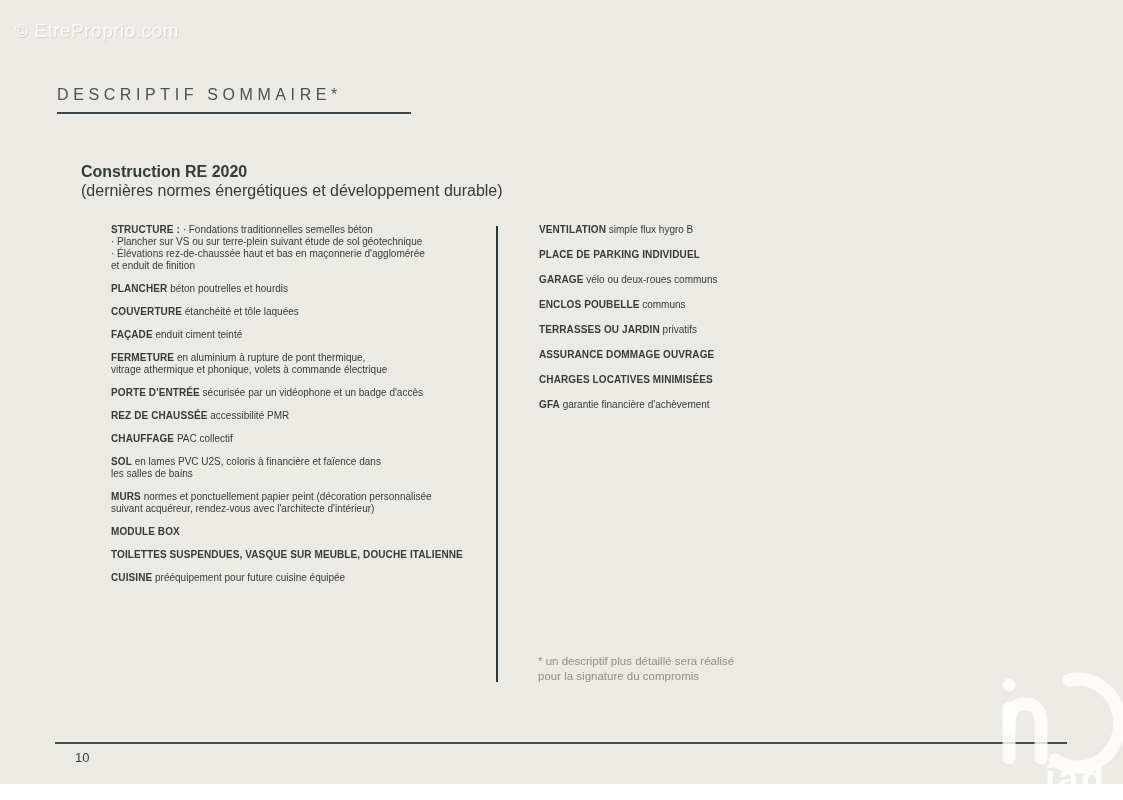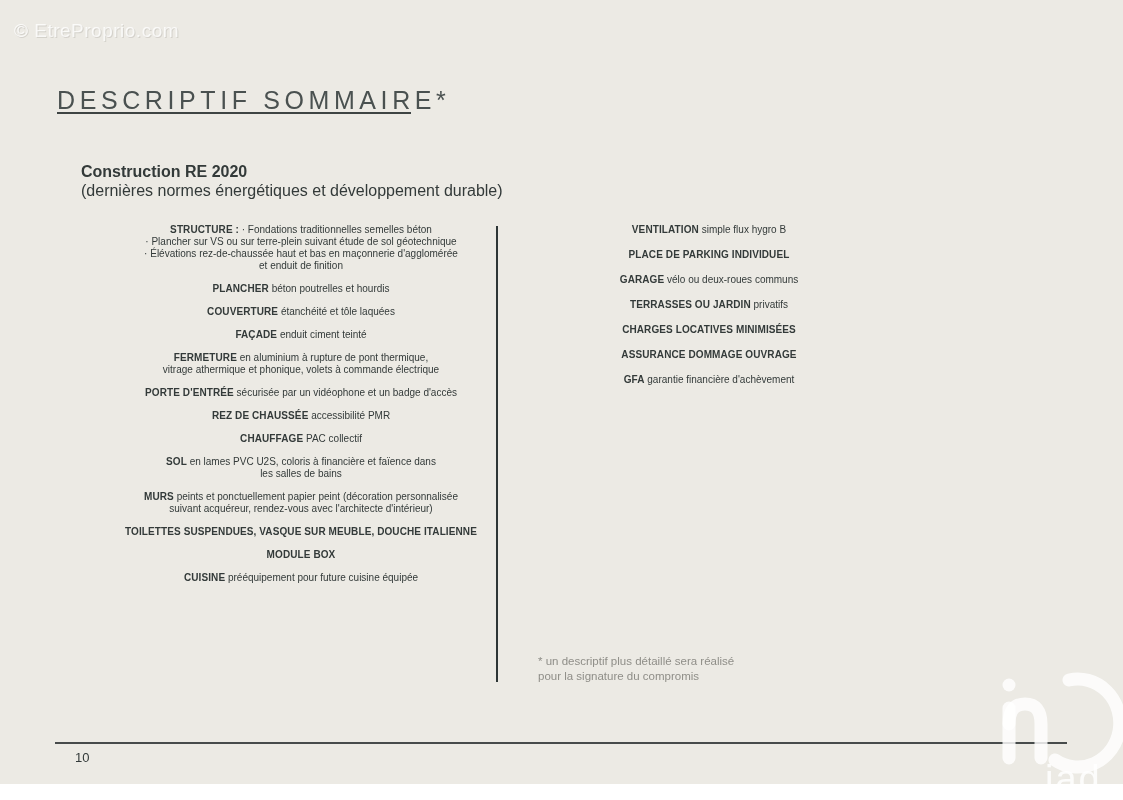--- a/index.html
+++ b/index.html
@@ -13,21 +13,21 @@
   }
   .watermark{
     position:absolute;left:14px;top:20px;
     font-size:19px;letter-spacing:.5px;
     color:rgba(255,255,255,.78);
     text-shadow:1px 1px 0 rgba(150,148,140,.28);
     white-space:nowrap;
   }
   .title{
     position:absolute;left:57px;top:86px;
-    font-size:25px;font-weight:400;
+    font-size:16px;font-weight:400;
     letter-spacing:4.6px;color:#4A5150;
     white-space:nowrap;
   }
   .title-underline{
     position:absolute;left:57px;top:112px;
     width:354px;height:0;
     border-top:2px solid #3E4443;
   }
   .subtitle{
     position:absolute;left:81px;top:162px;
@@ -37,21 +37,21 @@
   .col{
     position:absolute;top:224px;
     font-size:10px;line-height:12px;
   }
   .col-left{left:111px;width:380px;}
   .col-right{left:539px;width:340px;}
   .divider{
     position:absolute;left:496px;top:226px;
     width:2px;height:456px;background:#2E3636;
   }
-  .item{margin-bottom:11px;text-align:center;}
+  .item{margin-bottom:11px;}
   .col-right .item{margin-bottom:13px;}
   .spec-label{font-weight:700;letter-spacing:.1px;}
   .spec-text{white-space:pre-line;}
   .footnote{
     position:absolute;left:538px;top:654px;
     font-size:11.5px;line-height:15px;
     color:#8F8E88;white-space:pre-line;
   }
   .footer-line{
     position:absolute;left:55px;top:742px;
@@ -61,21 +61,21 @@
     position:absolute;left:55px;top:750px;
     font-size:13px;color:#333A39;margin-left:20px;
   }
   .logo{
     position:absolute;left:975px;top:658px;
     width:160px;height:150px;
   }
   .logo svg{position:absolute;left:0;top:0;}
   .logo-text{
     position:absolute;left:70px;top:100px;
-    font-size:38px;font-weight:400;letter-spacing:2px;
+    font-size:38px;font-weight:700;letter-spacing:2px;
     color:rgba(255,255,255,.85);
     white-space:nowrap;
   }
 </style>
 </head>
 <body>
 
 <div class="page">
 
   <div class="watermark">© EtreProprio.com</div>
@@ -106,44 +106,46 @@
     <div class="item"><span class="spec-label">PORTE D'ENTRÉE</span>
       <span class="spec-text">sécurisée par un vidéophone et un badge d'accès</span></div>
     <div class="item"><span class="spec-label">REZ DE CHAUSSÉE</span>
       <span class="spec-text">accessibilité PMR</span></div>
     <div class="item"><span class="spec-label">CHAUFFAGE</span>
       <span class="spec-text">PAC collectif</span></div>
     <div class="item"><span class="spec-label">SOL</span>
       <span class="spec-text">en lames PVC U2S, coloris à financière et faïence dans
 les salles de bains</span></div>
     <div class="item"><span class="spec-label">MURS</span>
-      <span class="spec-text">peints et ponctuellement papier peint (décoration personnalisée
+      <span class="spec-text">normes et ponctuellement papier peint (décoration personnalisée
 suivant acquéreur, rendez-vous avec l'architecte d'intérieur)</span></div>
+    <div class="item"><span class="spec-label">MODULE BOX</span>
+      <span class="spec-text"></span></div>
     <div class="item"><span class="spec-label">TOILETTES SUSPENDUES, VASQUE SUR MEUBLE, DOUCHE ITALIENNE</span>
-      <span class="spec-text"></span></div>
-    <div class="item"><span class="spec-label">MODULE BOX</span>
       <span class="spec-text"></span></div>
     <div class="item"><span class="spec-label">CUISINE</span>
       <span class="spec-text">prééquipement pour future cuisine équipée</span></div>
   </div>
 
   <div class="divider"></div>
 
   <div class="col col-right">
     <div class="item"><span class="spec-label">VENTILATION</span>
       <span class="spec-text">simple flux hygro B</span></div>
     <div class="item"><span class="spec-label">PLACE DE PARKING INDIVIDUEL</span>
       <span class="spec-text"></span></div>
     <div class="item"><span class="spec-label">GARAGE</span>
       <span class="spec-text">vélo ou deux-roues communs</span></div>
+    <div class="item"><span class="spec-label">ENCLOS POUBELLE</span>
+      <span class="spec-text">communs</span></div>
     <div class="item"><span class="spec-label">TERRASSES OU JARDIN</span>
       <span class="spec-text">privatifs</span></div>
+    <div class="item"><span class="spec-label">ASSURANCE DOMMAGE OUVRAGE</span>
+      <span class="spec-text"></span></div>
     <div class="item"><span class="spec-label">CHARGES LOCATIVES MINIMISÉES</span>
-      <span class="spec-text"></span></div>
-    <div class="item"><span class="spec-label">ASSURANCE DOMMAGE OUVRAGE</span>
       <span class="spec-text"></span></div>
     <div class="item"><span class="spec-label">GFA</span>
       <span class="spec-text">garantie financière d'achèvement</span></div>
   </div>
 
   <div class="footnote">* un descriptif plus détaillé sera réalisé
 pour la signature du compromis</div>
 
   <div class="footer-line"></div>
   <div class="page-number">10</div>

